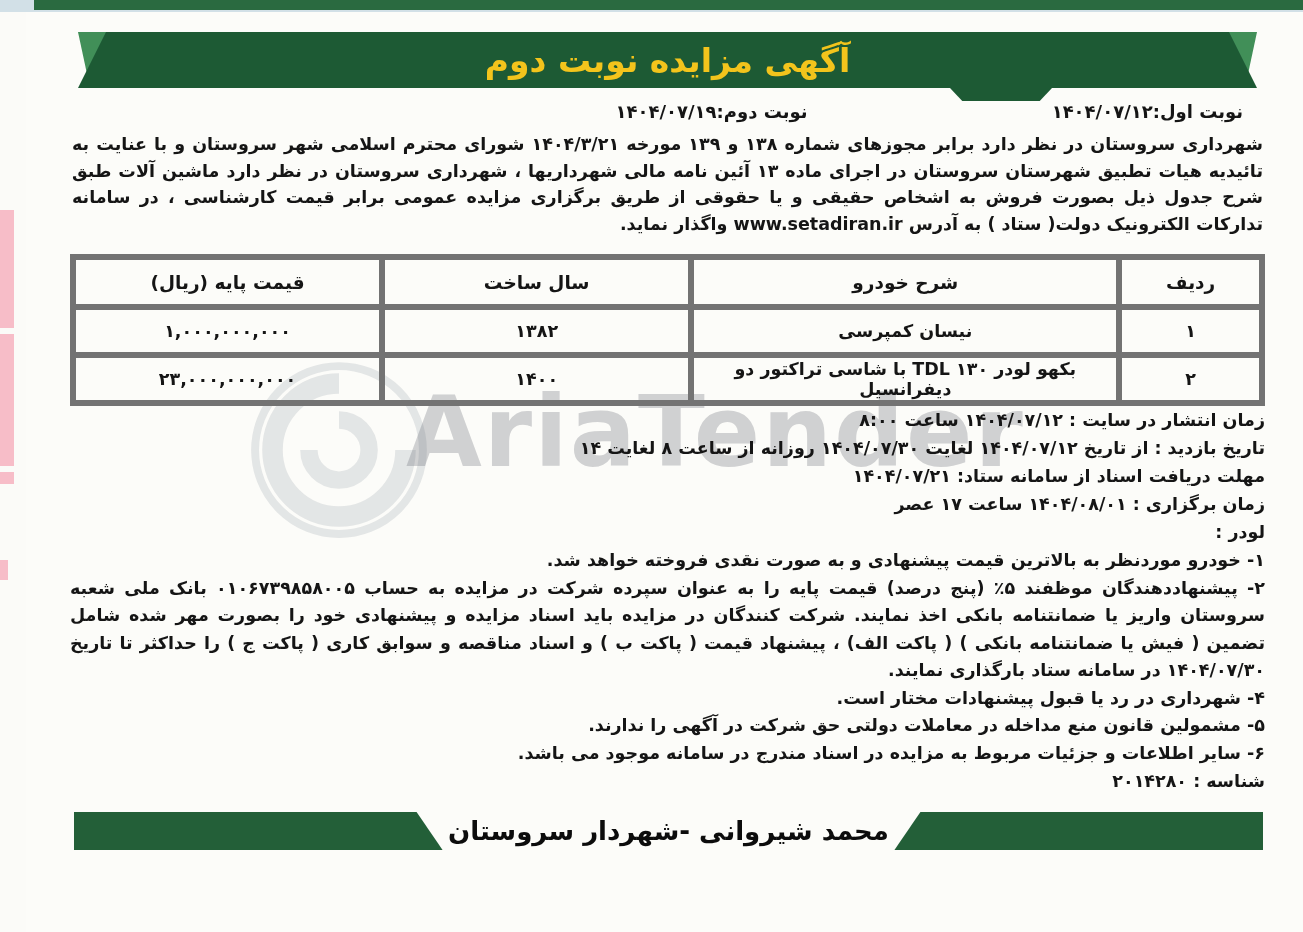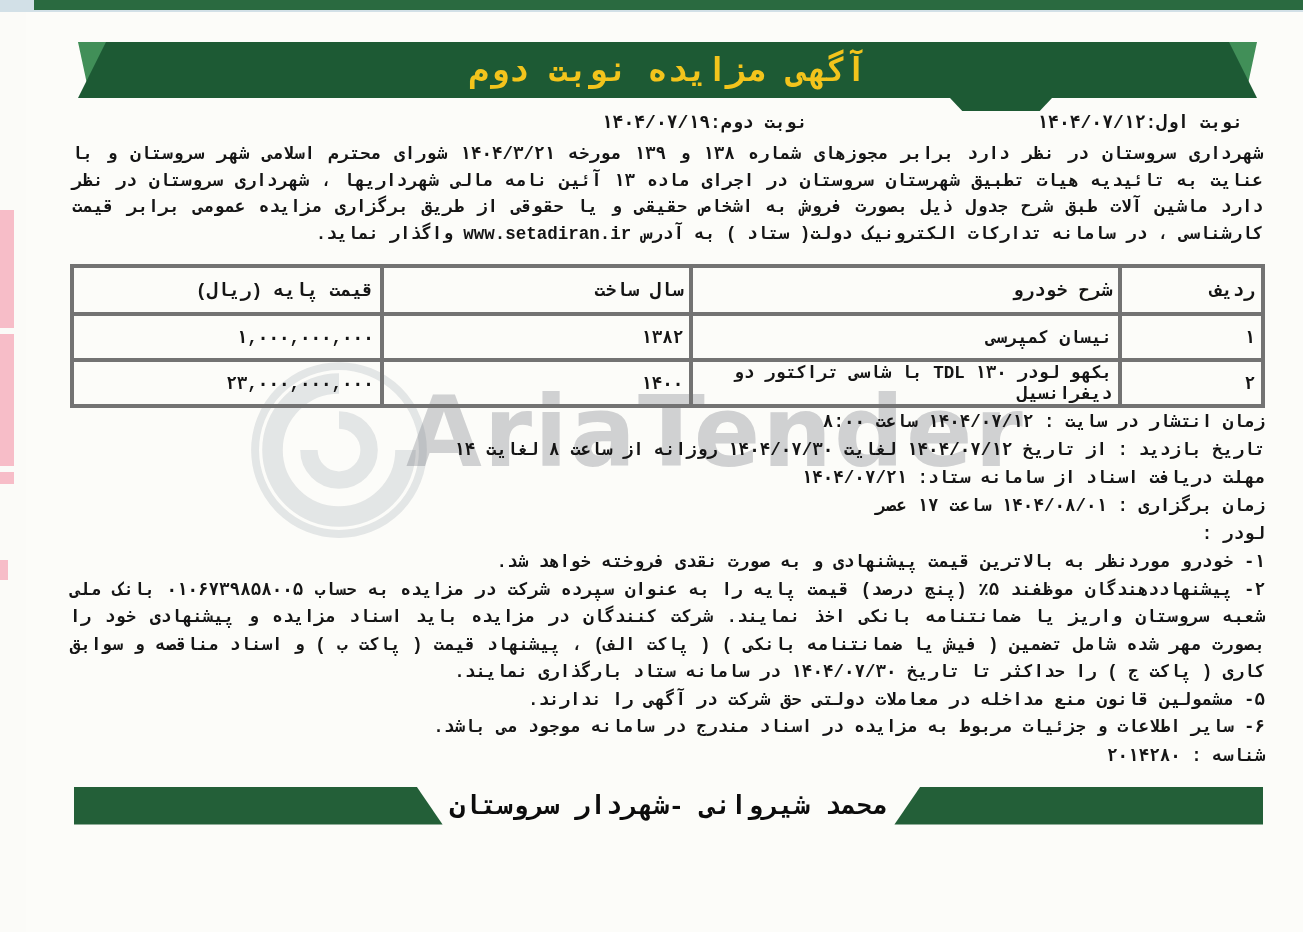--- a/index.html
+++ b/index.html
@@ -13,21 +13,21 @@
   .top-strip{position:absolute;top:0;left:34px;right:0;height:10px;background:#2a6a40;z-index:6;}
   .left-gutter{position:absolute;top:12px;left:0;width:26px;bottom:0;background:#fbfbf8;z-index:4;}
   .pink{position:absolute;left:0;width:14px;background:#f7bdc8;z-index:7;}
   .pink1{top:210px;height:118px;}
   .pink2{top:334px;height:132px;}
   .pink3{top:472px;height:12px;}
   .pink4{top:560px;height:20px;width:8px;}
   
   .doc{position:absolute;top:12px;left:26px;right:0;bottom:0;background:#fcfcf9;direction:rtl;}
   .inner{position:relative;height:100%;}
-  .content{position:relative;z-index:2;padding:14px 38px 0 44px;font-family:Liberation Mono, monospace;}
+  .content{position:relative;z-index:2;padding:4px 38px 0 44px;}
   
   .watermark{position:absolute;z-index:1;top:335px;left:0;right:0;height:260px;pointer-events:none;}
   .wm-logo{position:absolute;left:218px;top:8px;width:190px;height:190px;opacity:.55;}
   .wm-latin{position:absolute;left:380px;top:28px;direction:ltr;
     font-size:98px;font-weight:700;letter-spacing:2px;color:rgba(105,110,118,0.30);}
   .wm-fa{position:absolute;top:168px;left:120px;right:180px;text-align:center;
     font-size:40px;color:rgba(120,130,142,0.42);word-spacing:46px;}
   
   .banner{position:relative;height:56px;margin:16px 8px 0 8px;}
   .banner-bg{position:absolute;inset:0;background:#418f58;
@@ -39,21 +39,21 @@
   .banner-tab{position:absolute;right:205px;top:100%;width:102px;height:13px;background:#1d5a34;
     clip-path:polygon(0 0,100% 0,88% 100%,12% 100%);}
   
   .dates-row{position:relative;height:28px;margin:13px 14px 2px 14px;font-size:18px;font-weight:700;}
   .date-first{position:absolute;right:8px;top:0;}
   .date-second{position:absolute;right:38%;top:0;}
   
   .intro{font-size:17.5px;font-weight:700;line-height:26.5px;text-align:justify;margin:2px 2px 17px 2px;}
   
   table.veh{width:100%;border-collapse:collapse;margin-top:10px;background:transparent;}
-  table.veh th,table.veh td{border:4px solid #737373;text-align:right;font-weight:700;padding:0 6px;}
+  table.veh th,table.veh td{border:6px solid #737373;text-align:center;font-weight:700;padding:0 6px;}
   table.veh th{height:44px;font-size:18.5px;}
   table.veh td{height:42px;font-size:17.5px;}
   
   .schedule{font-size:17.5px;font-weight:700;line-height:28px;}
   .cond-title{font-size:17.5px;font-weight:700;line-height:29px;}
   .cond{font-size:17.5px;font-weight:700;line-height:27.5px;text-align:justify;}
   .id-line{font-size:17.5px;font-weight:700;line-height:29px;}
   
   .footer-band{position:relative;height:46px;margin:12px 2px 0 4px;}
   .fb-green{position:absolute;top:4px;bottom:4px;background:#235f38;}
@@ -137,20 +137,21 @@
       <div class="schedule">
         <div>زمان انتشار در سایت : ۱۴۰۴/۰۷/۱۲ ساعت ۸:۰۰</div>
         <div>تاریخ بازدید : از تاریخ ۱۴۰۴/۰۷/۱۲ لغایت ۱۴۰۴/۰۷/۳۰ روزانه از ساعت ۸ لغایت ۱۴</div>
         <div>مهلت دریافت اسناد از سامانه ستاد: ۱۴۰۴/۰۷/۲۱</div>
         <div>زمان برگزاری : ۱۴۰۴/۰۸/۰۱ ساعت ۱۷ عصر</div>
       </div>
 
       <div class="cond-title">لودر :</div>
       <div class="cond">۱- خودرو موردنظر به بالاترین قیمت پیشنهادی و به صورت نقدی فروخته خواهد شد.</div>
       <div class="cond">۲- پیشنهاددهندگان موظفند ۵٪ (پنج درصد) قیمت پایه را به عنوان سپرده شرکت در مزایده به حساب ۰۱۰۶۷۳۹۸۵۸۰۰۵ بانک ملی شعبه سروستان واریز یا ضمانتنامه بانکی اخذ نمایند. شرکت کنندگان در مزایده باید اسناد مزایده و پیشنهادی خود را بصورت مهر شده شامل تضمین ( فیش یا ضمانتنامه بانکی ) ( پاکت الف) ، پیشنهاد قیمت ( پاکت ب ) و اسناد مناقصه و سوابق کاری ( پاکت ج ) را حداکثر تا تاریخ ۱۴۰۴/۰۷/۳۰ در سامانه ستاد بارگذاری نمایند.</div>
+      <div class="cond">۴- شهرداری در رد یا قبول پیشنهادات مختار است.</div>
       <div class="cond">۵- مشمولین قانون منع مداخله در معاملات دولتی حق شرکت در آگهی را ندارند.</div>
       <div class="cond">۶- سایر اطلاعات و جزئیات مربوط به مزایده در اسناد مندرج در سامانه موجود می باشد.</div>
 
       <div class="id-line">شناسه : ۲۰۱۴۲۸۰</div>
 
       <div class="footer-band">
         <div class="fb-green fb-right"></div>
         <div class="fb-green fb-left"></div>
         <div class="fb-text">محمد شیروانی -شهردار سروستان</div>
       </div>

